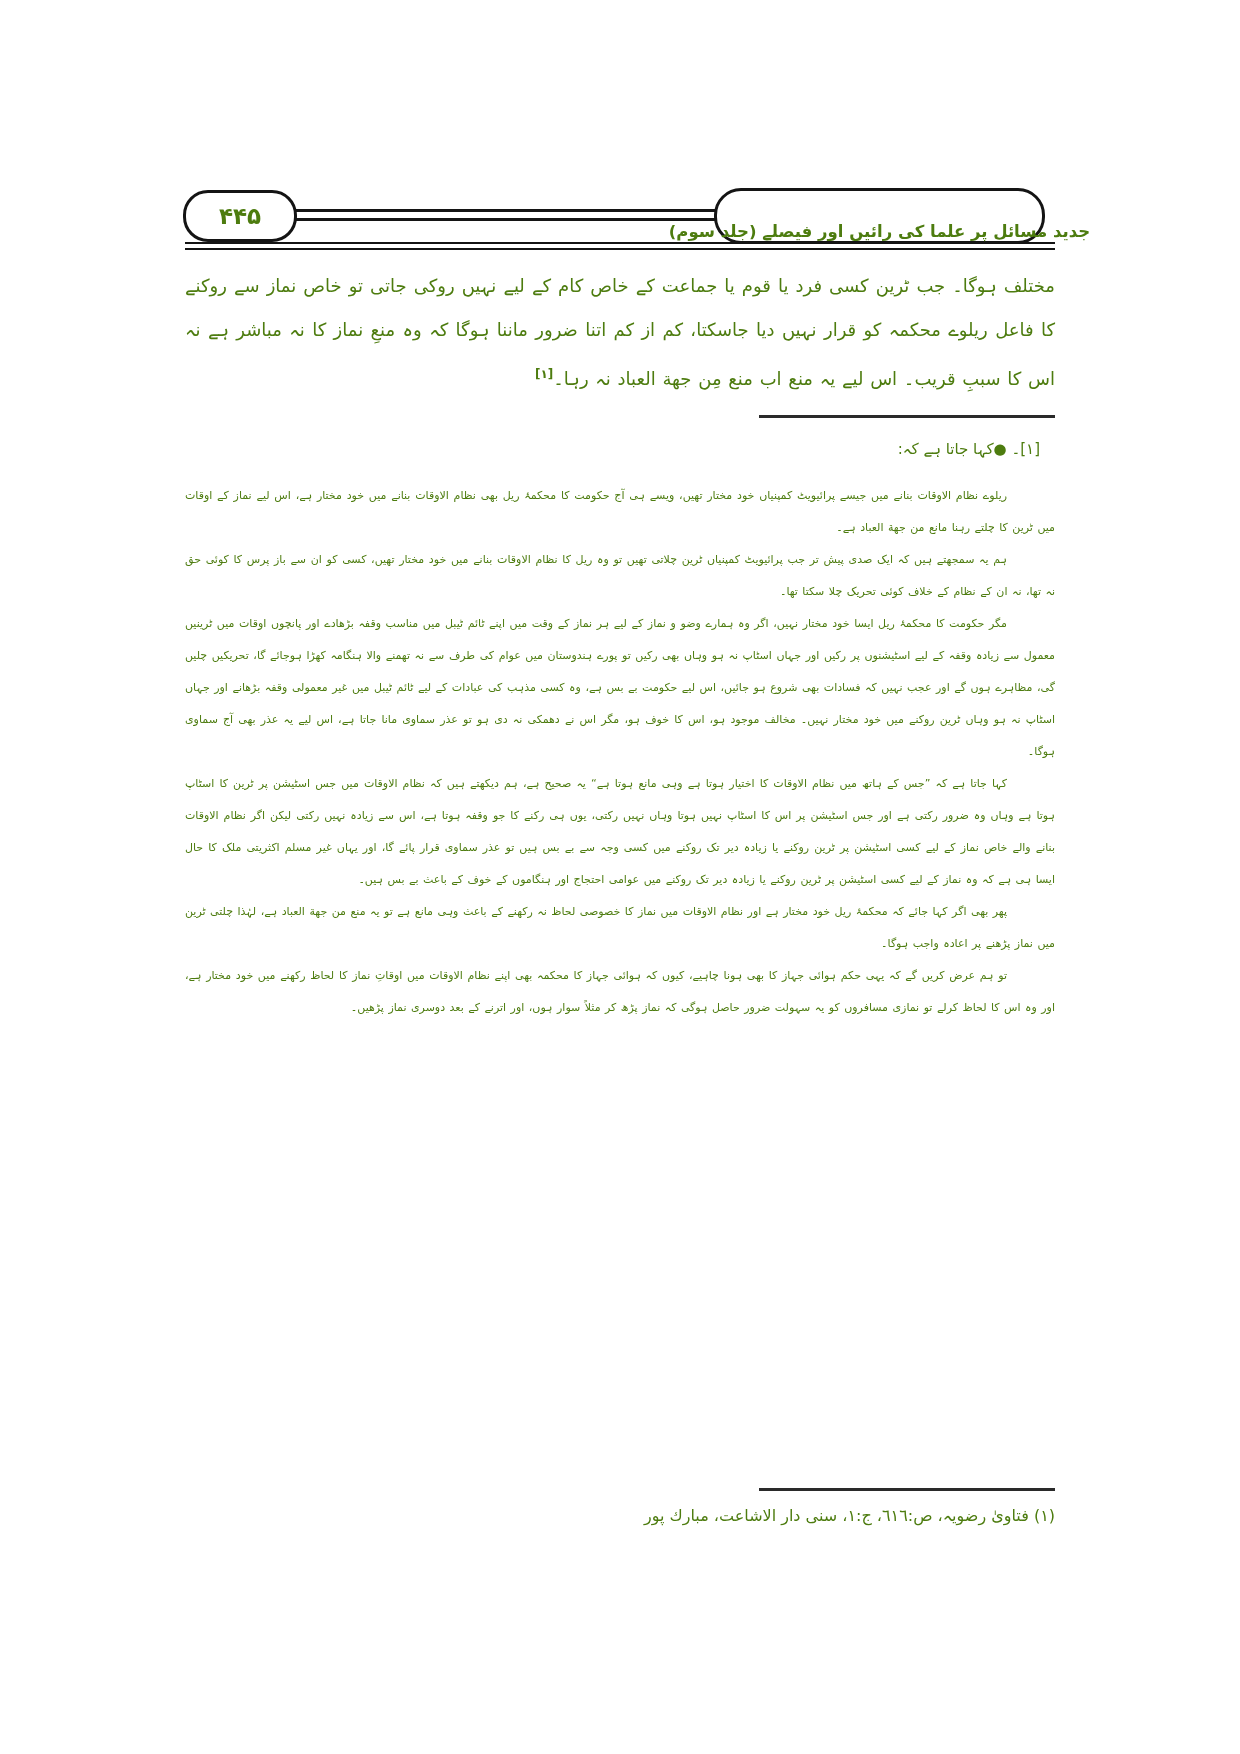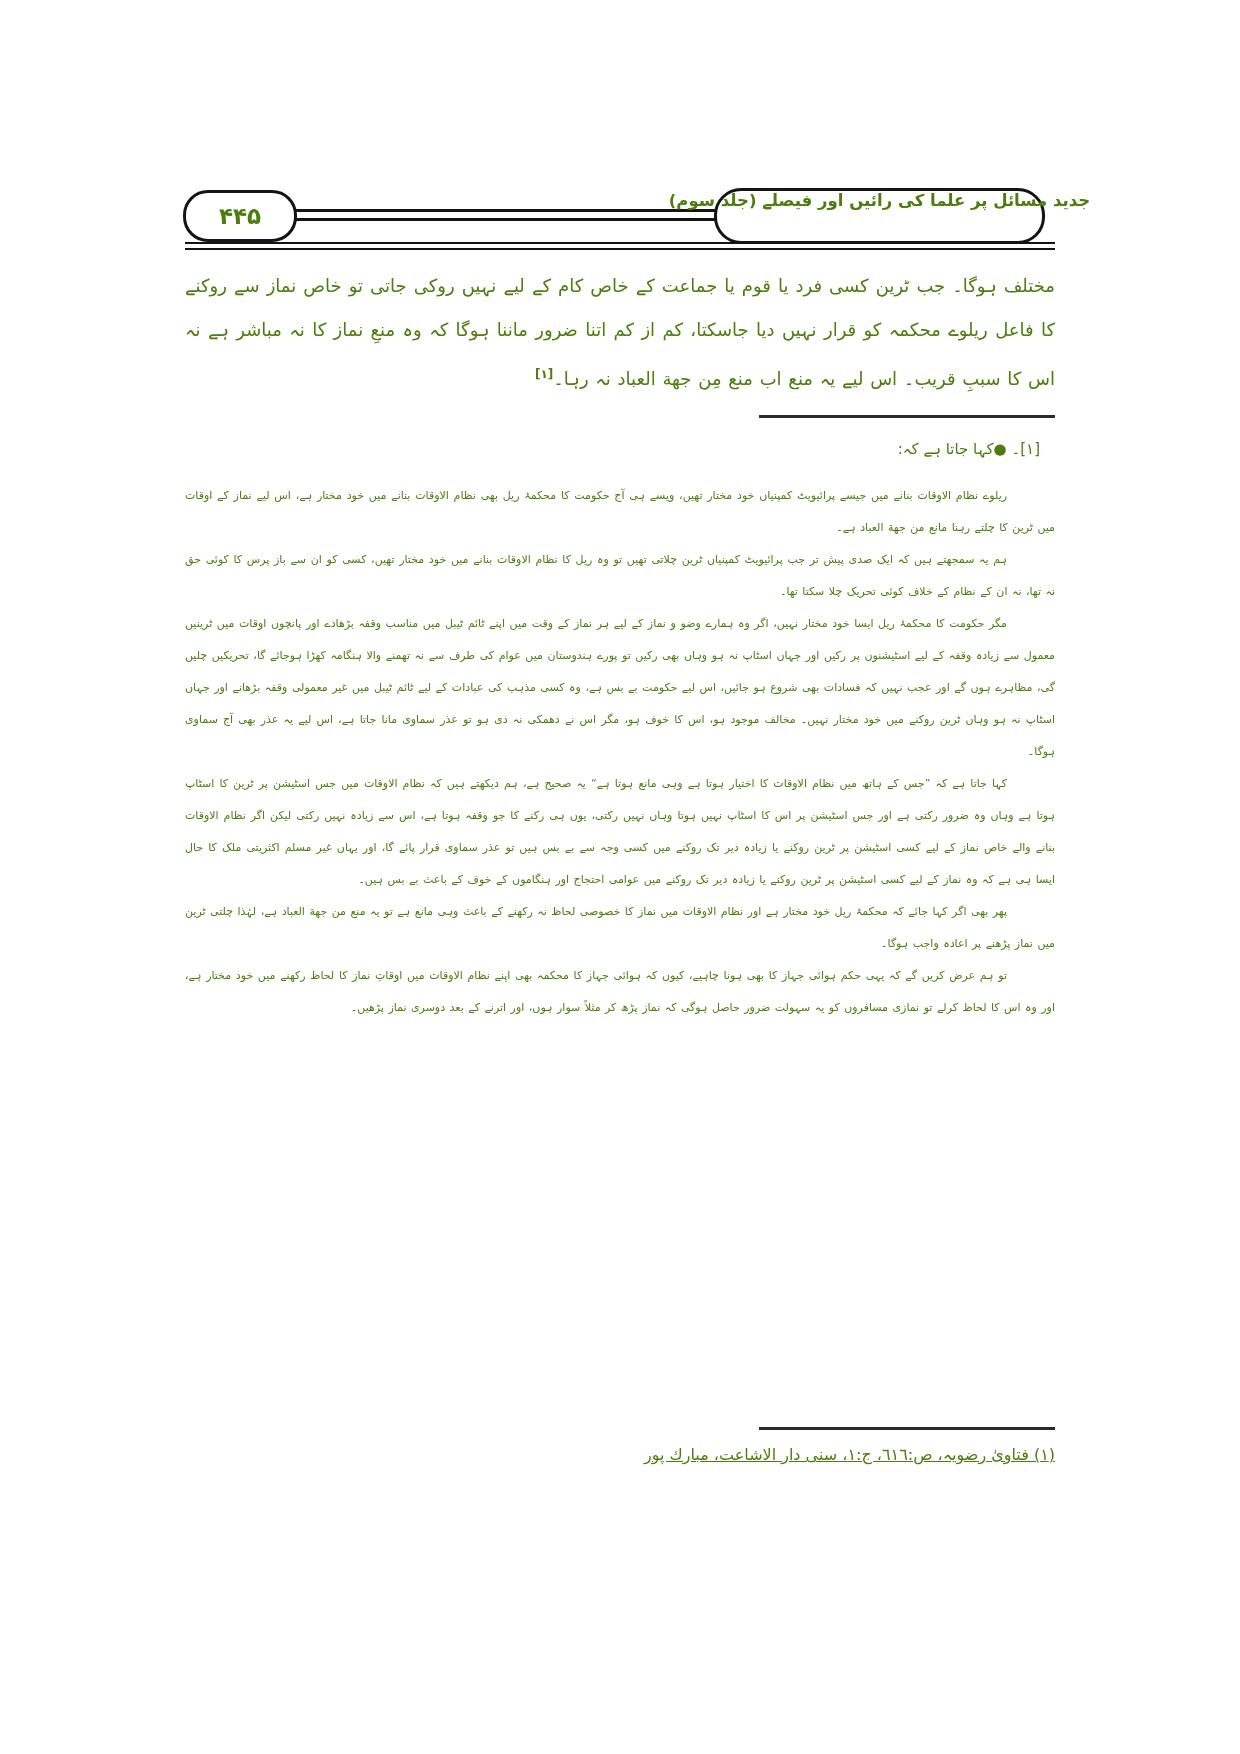--- a/index.html
+++ b/index.html
@@ -18,21 +18,21 @@
   .header{position:relative;height:54px;}
   .num-badge{
     position:absolute;left:-2px;top:4px;width:108px;height:46px;
     border:3px solid #141414;border-radius:25px;
     display:flex;align-items:center;justify-content:center;
     font-size:23px;font-weight:bold;background:#fff;z-index:2;
   }
   .title-badge{
     position:absolute;right:10px;top:2px;width:325px;height:50px;
     border:3px solid #141414;border-radius:27px;
-    display:flex;align-items:flex-start;justify-content:center;
+    display:flex;align-items:flex-end;justify-content:center;
     font-size:16.5px;font-weight:bold;background:#fff;z-index:2;
     white-space:nowrap;
   }
   .connector{
     position:absolute;left:106px;right:330px;top:23px;height:6px;
     border-top:3px solid #141414;border-bottom:3px solid #141414;
   }
   .header-rule{
     margin-top:2px;height:4px;
     border-top:2.5px solid #141414;border-bottom:2px solid #141414;
@@ -61,22 +61,22 @@
     text-align:justify;text-align-last:right;
     text-indent:48px;word-spacing:1px;
   }
   .fn-quote{
     margin:2px 0;font-size:15px;line-height:34px;
     text-align:right;padding-left:0;padding-right:110px;
   }
   .quote-ref{font-size:10.5px;font-weight:bold;}
   
   .reference{
-    position:absolute;left:185px;top:1427px;width:870px;
-    direction:rtl;background:#ffffff;text-decoration:underline;
+    position:absolute;left:185px;top:1488px;width:870px;
+    direction:rtl;background:#ffffff;
   }
   .reference .fn-divider{margin:0 0 10px auto;}
   .ref-text{
     margin:0;font-size:16px;line-height:30px;text-align:right;
   }
 </style>
 </head>
 <body>
 
 <div class="page">

